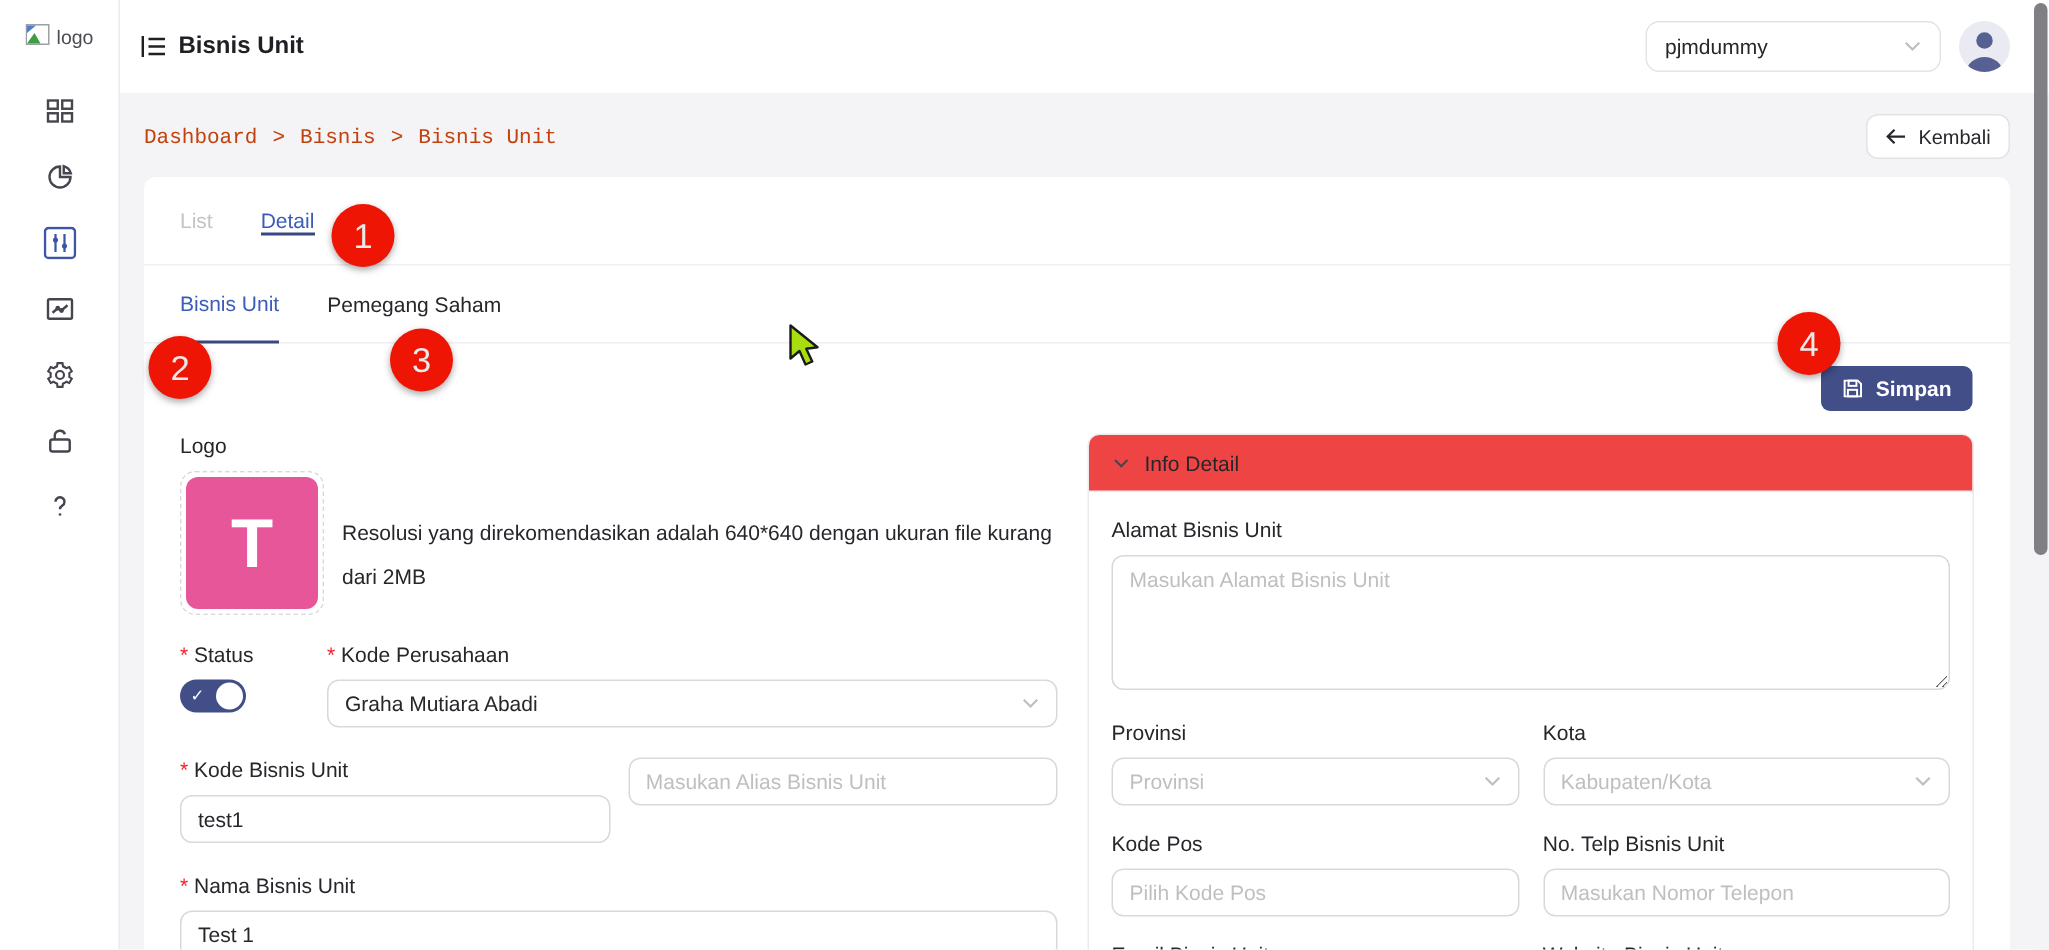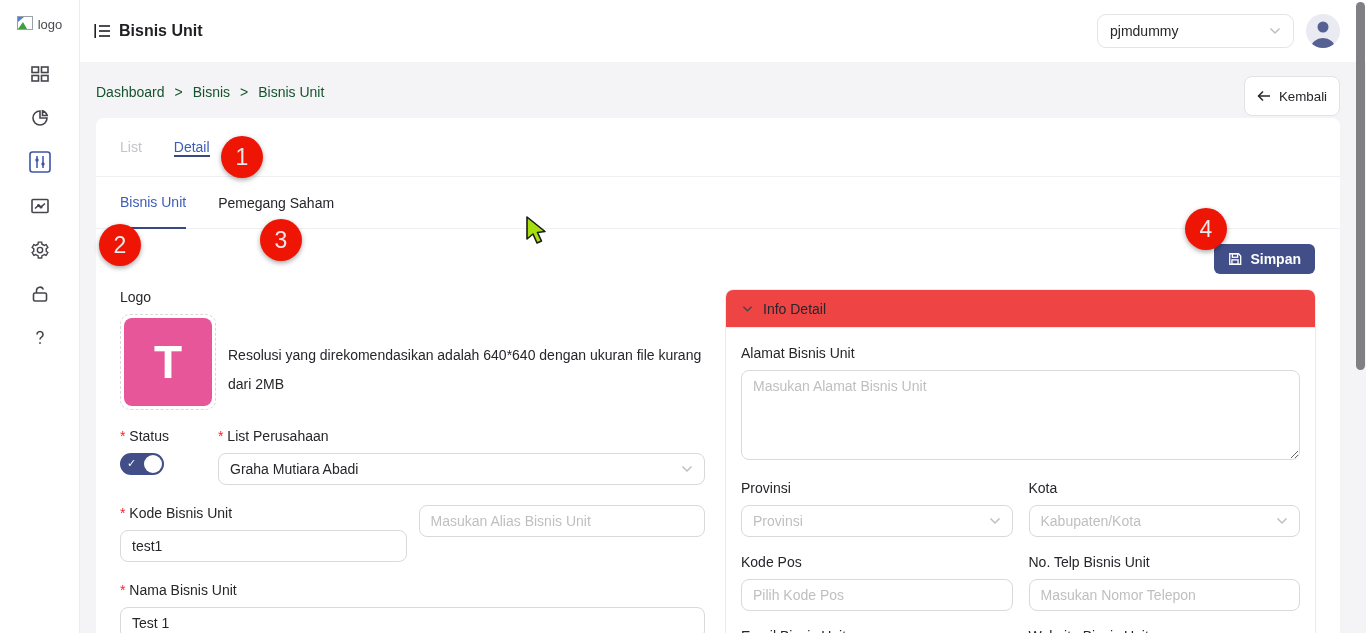--- a/index.html
+++ b/index.html
@@ -21,23 +21,23 @@
   .topbar { position:absolute; left:80px; top:0; right:0; height:62px; background:#fff;
     display:flex; align-items:center; padding:0 26px 0 14px; z-index:4; }
   .page-title { font-size:16px; font-weight:700; color:#1f1f24; margin-left:8px; }
   .topbar-right { margin-left:auto; display:flex; align-items:center; gap:12px; }
   .user-select { width:197px; height:34px; border:1px solid #e4e4e8; border-radius:9px;
     display:flex; align-items:center; padding:16px 12px; color:#26262b; cursor:pointer; background:#fff; }
   .user-select .chev { margin-left:auto; }
   .avatar { width:34px; height:34px; border-radius:50%; background:#e9eaf2; overflow:hidden;
     display:flex; align-items:flex-end; justify-content:center; cursor:pointer; }
   
-  .breadcrumb { position:absolute; left:96px; top:84px; color:#14532d; display:flex; gap:10px; z-index:2; }
+  .breadcrumb { position:absolute; left:96px; top:84px; color:#c2410c; display:flex; gap:10px; z-index:2;font-family:Liberation Mono, monospace; }
   .breadcrumb .crumb { cursor:pointer; }
-  .btn-kembali { position:absolute; left:1244px; top:76px; width:96px; height:40px; background:#fff;
+  .btn-kembali { position:absolute; left:1244px; top:76px; width:96px; height:30px; background:#fff;
     border:1px solid #e3e3e7; border-radius:8px; display:flex; align-items:center; justify-content:center;
     gap:8px; cursor:pointer; color:#26262b; z-index:2; }
   
   .card { position:absolute; left:96px; top:118px; width:1244px; height:560px; background:#fff;
     border-radius:8px; z-index:1; }
   .tabs-row { height:59px; display:flex; align-items:center; gap:32px; padding-left:24px;
     border-bottom:1px solid #f0f0f2; }
   .tab { display:flex; align-items:center; cursor:pointer; color:#26262b; }
   .tab.disabled { color:#c4c4c8; cursor:default; }
   .tab.active { color:#3d5cb8; border-bottom:2px solid #39497f; margin-bottom:-1px; }
@@ -233,21 +233,21 @@
 
       <div class="status-company">
         <div class="status-col">
           <label class="field-label req">Status</label>
           <div class="toggle">
             <span class="tick">✓</span>
             <span class="knob"></span>
           </div>
         </div>
         <div class="company-col">
-          <label class="field-label req">List Perusahaan</label>
+          <label class="field-label req">Kode Perusahaan</label>
           <div class="select-box">
             <span>Graha Mutiara Abadi</span>
             <svg class="chev chev-svg" width="12" height="8" viewBox="0 0 12 8" fill="none" stroke-width="1.5">
               <polyline points="1.5,1.5 6,6 10.5,1.5"></polyline>
             </svg>
           </div>
         </div>
       </div>
 
       <div class="two-col">

